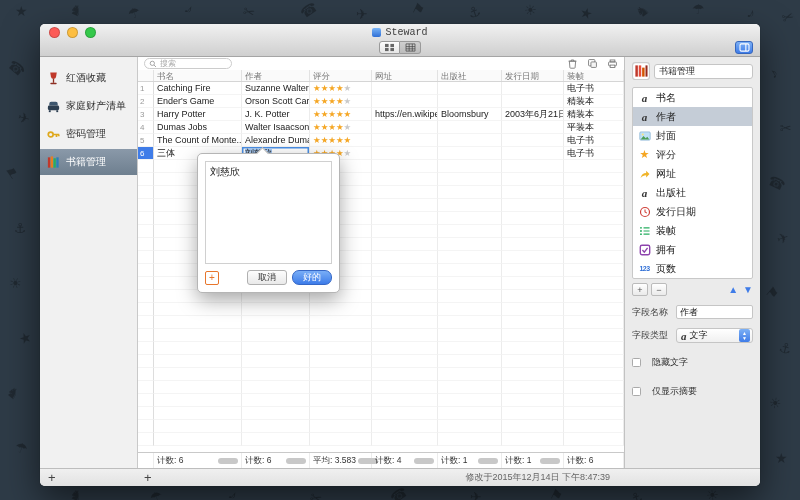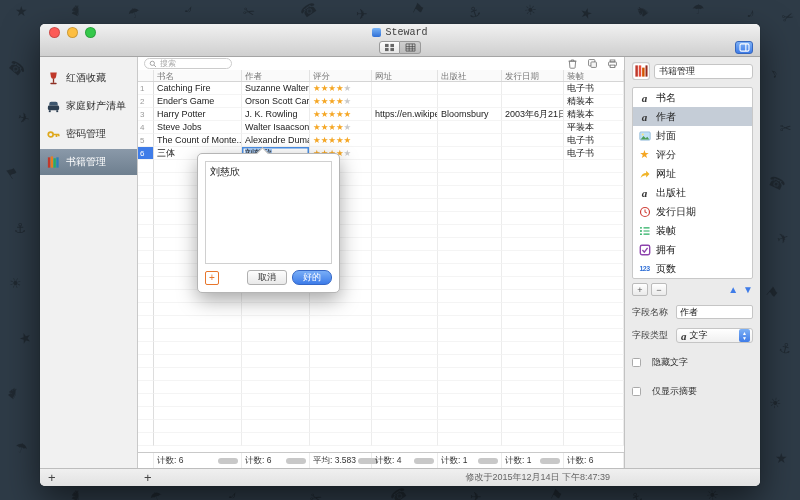--- a/index.html
+++ b/index.html
@@ -309,30 +309,30 @@
               <div class="td">Orson Scott Card</div>
               <div class="td"><span class="st on">★</span><span class="st on">★</span><span class="st on">★</span><span class="st on">★</span><span class="st off">★</span></div>
               <div class="td"></div>
               <div class="td"></div>
               <div class="td"></div>
               <div class="td">精装本</div>
             </div>
             <div class="trow">
               <div class="gutter td">3</div>
               <div class="td">Harry Potter</div>
-              <div class="td">J. K. Rowling</div>
+              <div class="td">J. K. Potter</div>
               <div class="td"><span class="st on">★</span><span class="st on">★</span><span class="st on">★</span><span class="st on">★</span><span class="st on">★</span></div>
               <div class="td">https://en.wikipedia....</div>
               <div class="td">Bloomsbury</div>
               <div class="td">2003年6月21日</div>
               <div class="td">精装本</div>
             </div>
             <div class="trow">
               <div class="gutter td">4</div>
-              <div class="td">Steve Jobs</div>
+              <div class="td">Dumas Jobs</div>
               <div class="td">Walter Isaacson</div>
               <div class="td"><span class="st on">★</span><span class="st on">★</span><span class="st on">★</span><span class="st on">★</span><span class="st off">★</span></div>
               <div class="td"></div>
               <div class="td"></div>
               <div class="td"></div>
               <div class="td">平装本</div>
             </div>
             <div class="trow">
               <div class="gutter td">5</div>
               <div class="td">The Count of Monte...</div>

